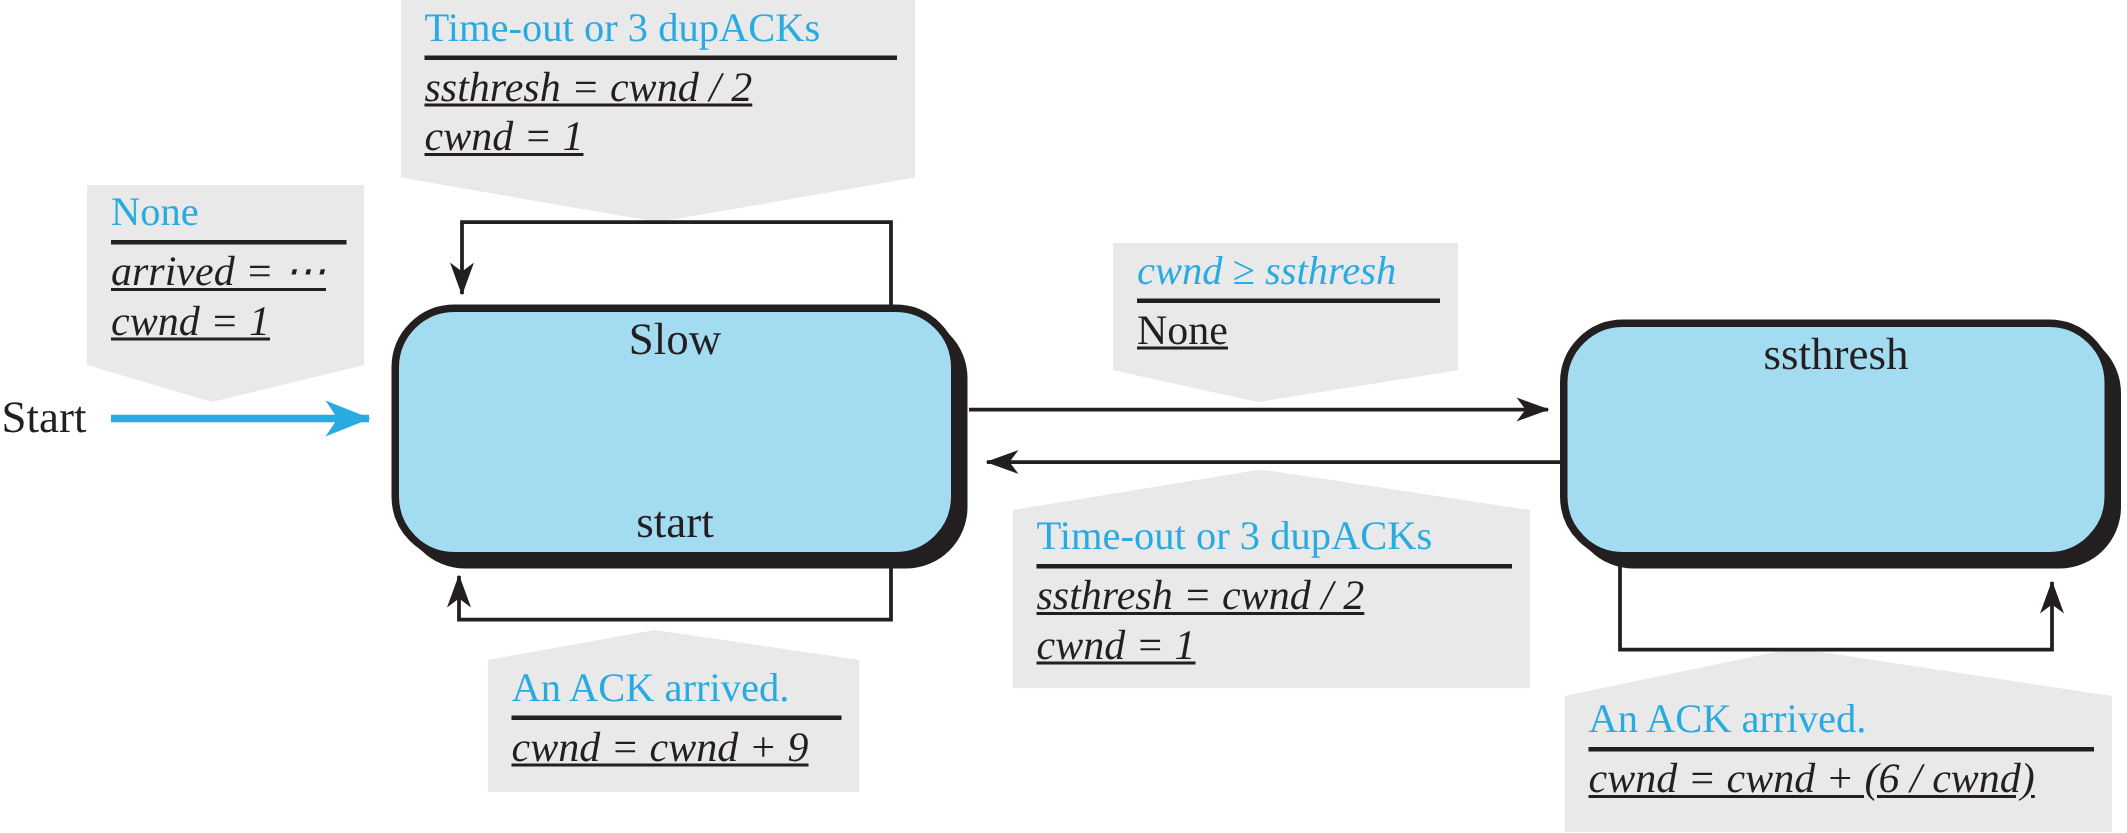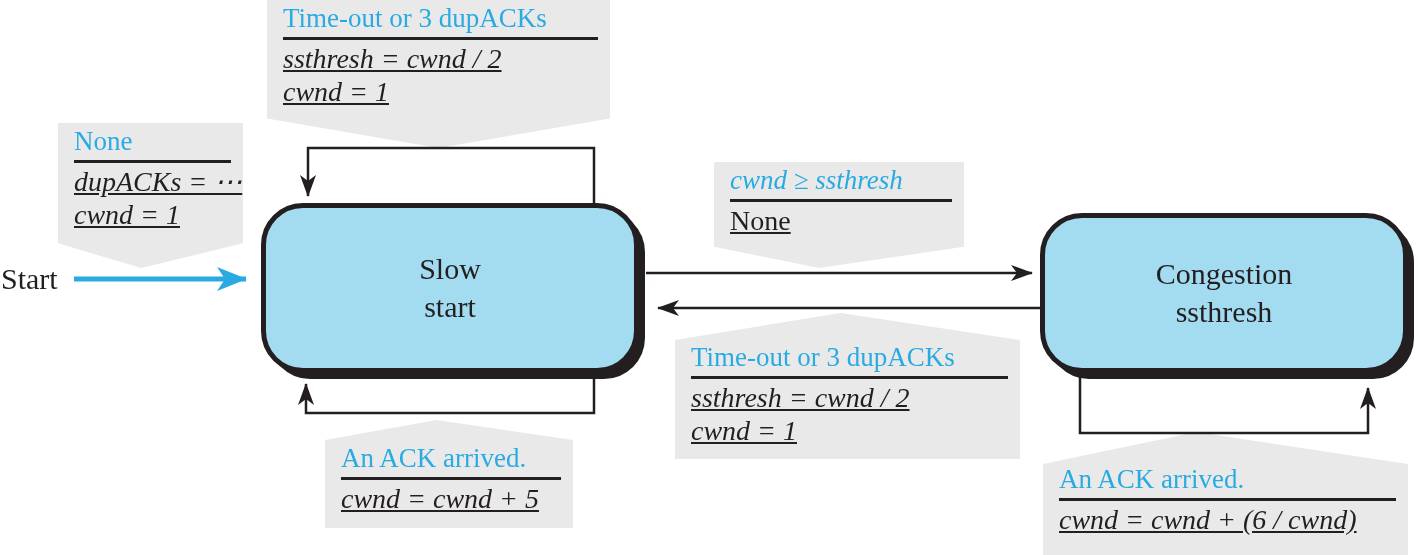--- a/index.html
+++ b/index.html
@@ -21,34 +21,34 @@
   .cond{font-size:27px;line-height:32px;color:var(--cyan);white-space:nowrap;}
   .cond.italic{font-style:italic;}
   .rule{border-top:3px solid var(--ink);height:0;margin:3px 0 2px 0;}
   .act{font-size:28px;line-height:33px;font-style:italic;white-space:nowrap;text-decoration:underline;}
   .act.upright{font-style:normal;}
 
   .co-top{left:267px;top:0;width:343px;height:148px;
     clip-path:polygon(0 0,100% 0,100% 80%,50% 100%,0 80%);}
   .co-left{left:58px;top:123px;width:185px;height:145px;
     clip-path:polygon(0 0,100% 0,100% 83%,45% 100%,0 83%);}
-  .co-midtop{left:714px;top:162px;width:250px;height:106px;
+  .co-midtop{left:742px;top:162px;width:230px;height:106px;
     clip-path:polygon(0 0,100% 0,100% 80%,42% 100%,0 80%);}
   .co-midbottom{left:675px;top:313px;width:345px;height:146px;padding-top:28px;
     clip-path:polygon(0 18.5%,48% 0,100% 18.5%,100% 100%,0 100%);}
   .co-botleft{left:325px;top:420px;width:248px;height:108px;padding-top:22px;
     clip-path:polygon(0 18.5%,45% 0,100% 18.5%,100% 100%,0 100%);}
   .co-botright{left:1043px;top:432px;width:365px;height:123px;padding-top:31px;
     clip-path:polygon(0 26%,42% 0,100% 26%,100% 100%,0 100%);}
 
   
   .state{
     position:absolute;background:var(--fill);border:5px solid var(--ink);
     border-radius:42px;box-shadow:7px 7px 0 -1px var(--ink);
-    display:flex;flex-direction:column;align-items:center;justify-content:center;
+    display:flex;flex-direction:column;align-items:center;justify-content:space-between;
     font-size:30px;line-height:38px;text-align:center;box-sizing:border-box;
   }
   .state-ss{left:261px;top:203px;width:378px;height:170px;}
   .state-ca{left:1040px;top:213px;width:368px;height:160px;}
 
   
   .start-label{position:absolute;left:1px;top:262px;font-size:30px;}
   svg.arrows{position:absolute;left:0;top:0;pointer-events:none;}
 </style>
 </head>
@@ -59,41 +59,41 @@
   <div class="callout co-top">
     <div class="cond">Time-out or 3 dupACKs</div>
     <div class="rule"></div>
     <div class="act">ssthresh = cwnd / 2</div>
     <div class="act">cwnd = 1</div>
   </div>
 
   <div class="callout co-left">
     <div class="cond">None</div>
     <div class="rule"></div>
-    <div class="act">dupACKs = ⋯</div>
+    <div class="act">arrived = ⋯</div>
     <div class="act">cwnd = 1</div>
   </div>
 
   <div class="callout co-midtop">
     <div class="cond italic">cwnd ≥ ssthresh</div>
     <div class="rule"></div>
     <div class="act upright">None</div>
   </div>
 
   <div class="callout co-midbottom">
     <div class="cond">Time-out or 3 dupACKs</div>
     <div class="rule"></div>
     <div class="act">ssthresh = cwnd / 2</div>
     <div class="act">cwnd = 1</div>
   </div>
 
   <div class="callout co-botleft">
     <div class="cond">An ACK arrived.</div>
     <div class="rule"></div>
-    <div class="act">cwnd = cwnd + 5</div>
+    <div class="act">cwnd = cwnd + 9</div>
   </div>
 
   <div class="callout co-botright">
     <div class="cond">An ACK arrived.</div>
     <div class="rule"></div>
     <div class="act">cwnd = cwnd + (6 / cwnd)</div>
   </div>
 
   <svg class="arrows" width="1418" height="555" viewBox="0 0 1418 555">
     <defs>
@@ -124,19 +124,18 @@
       <path d="M74,279 L246,279" fill="none" stroke="#29ABE2" stroke-width="5" marker-end="url(#ah-cyan)"></path>
     </g>
   </svg>
 
   <div class="state state-ss">
     <div>Slow</div>
     <div>start</div>
   </div>
 
   <div class="state state-ca">
-    <div>Congestion</div>
     <div>ssthresh</div>
   </div>
 
   <div class="start-label">Start</div>
 
 </div>
 
 </body></html>

